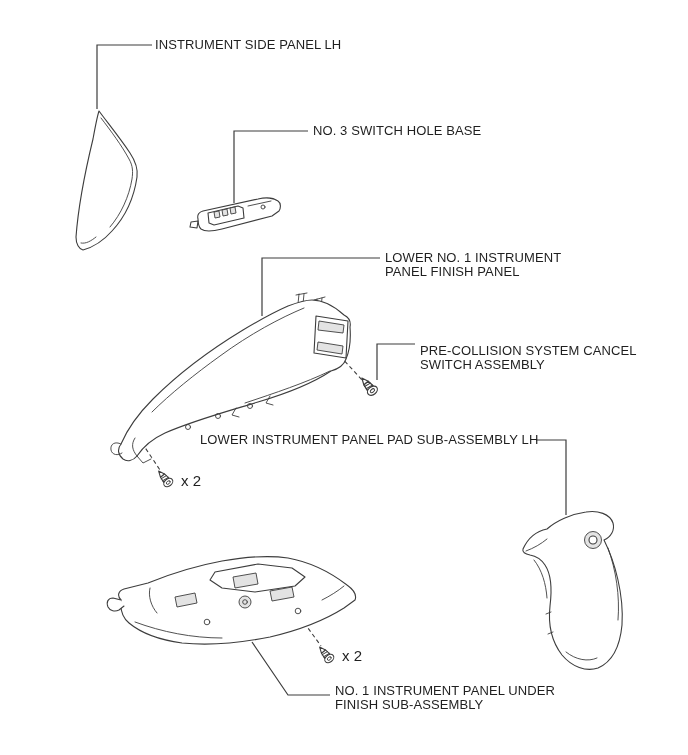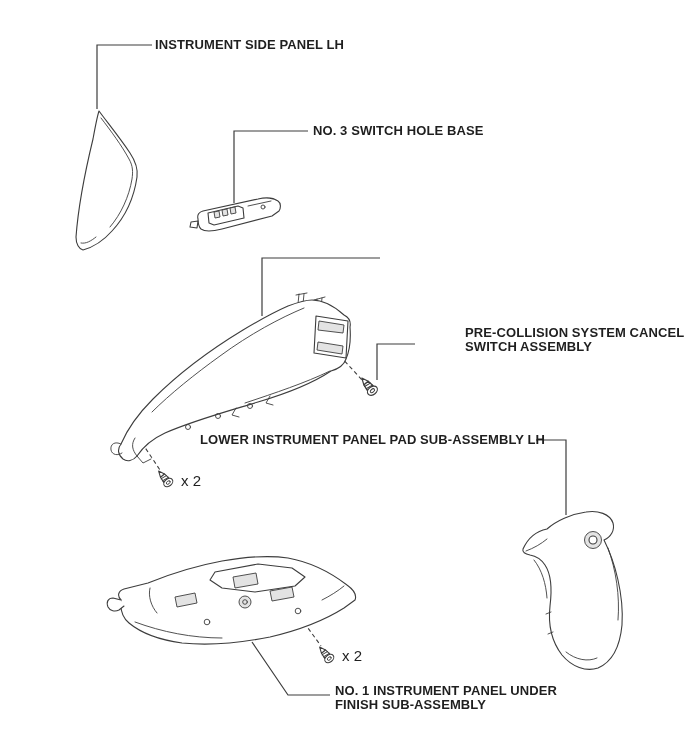--- a/index.html
+++ b/index.html
@@ -16,21 +16,21 @@
   }
   .canvas > svg { position: absolute; left: 0; top: 0; }
   .label {
     position: absolute;
     font-size: 13px;
     line-height: 14px;
     color: var(--text, #1f1f1f);
     letter-spacing: 0.1px;
     white-space: nowrap;
   }
-  .label span { display: block; font-weight: bold; }
+  .label span { display: block; }
   .count {
     position: absolute;
     font-size: 15px;
     line-height: 14px;
     color: var(--text, #1f1f1f);
     white-space: nowrap;
   }
   
   .part   { fill: #ffffff; stroke: var(--line, #3d3d3d); stroke-width: 1.1; stroke-linejoin: round; stroke-linecap: round; }
   .detail { fill: none;    stroke: var(--line, #3d3d3d); stroke-width: 0.9; stroke-linejoin: round; stroke-linecap: round; }
@@ -138,22 +138,26 @@
   </svg>
 
   <div class="label" style="left:155px; top:38px;">
     <span>INSTRUMENT SIDE PANEL LH</span>
   </div>
 
   <div class="label" style="left:313px; top:124px;">
     <span>NO. 3 SWITCH HOLE BASE</span>
   </div>
 
+  <div class="label" style="left:385px; top:251px;">
+    <span>LOWER NO. 1 INSTRUMENT</span>
+    <span>PANEL FINISH PANEL</span>
+  </div>
 
-  <div class="label" style="left:420px; top:326px;margin-left:45px;">
+  <div class="label" style="left:420px; top:344px;">
     <span>PRE-COLLISION SYSTEM CANCEL</span>
     <span>SWITCH ASSEMBLY</span>
   </div>
 
   <div class="label" style="left:200px; top:433px;text-align:right;">
     <span>LOWER INSTRUMENT PANEL PAD SUB-ASSEMBLY LH</span>
   </div>
 
   <div class="label" style="left:335px; top:684px;">
     <span>NO. 1 INSTRUMENT PANEL UNDER</span>

